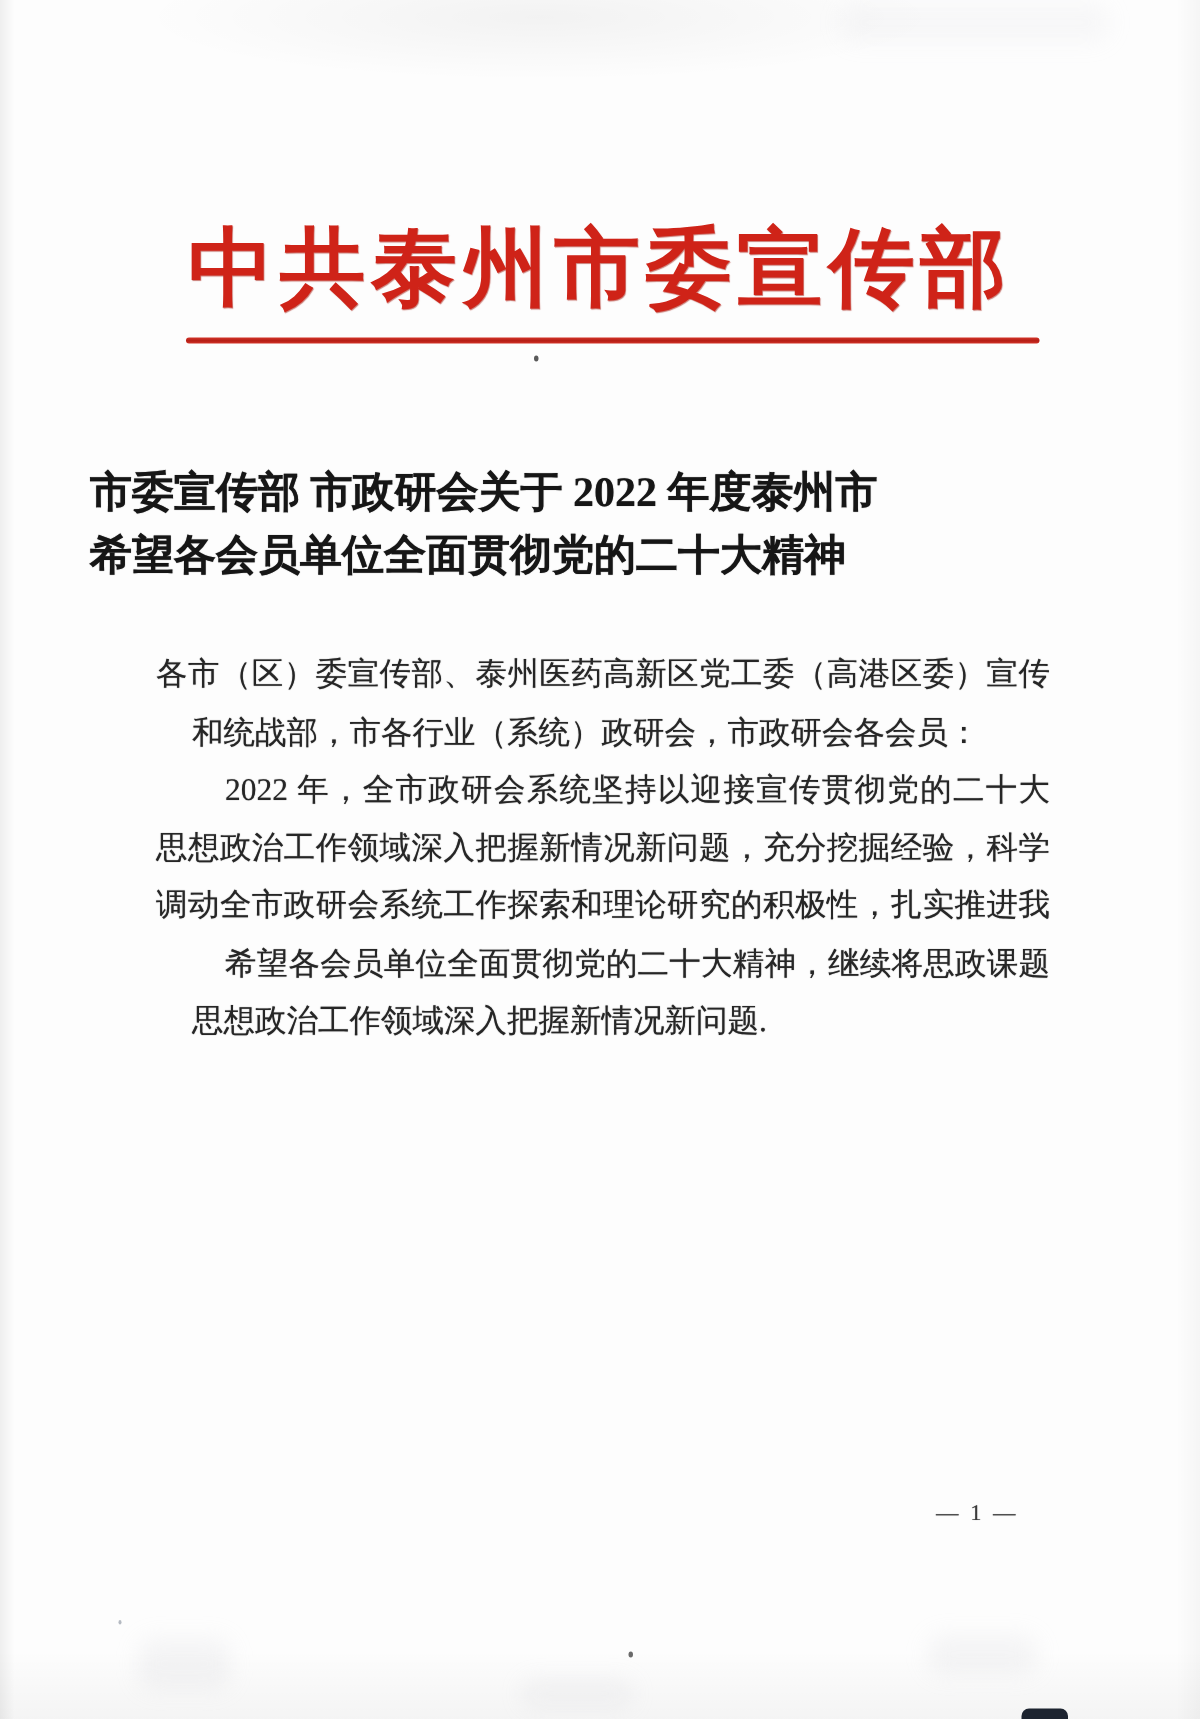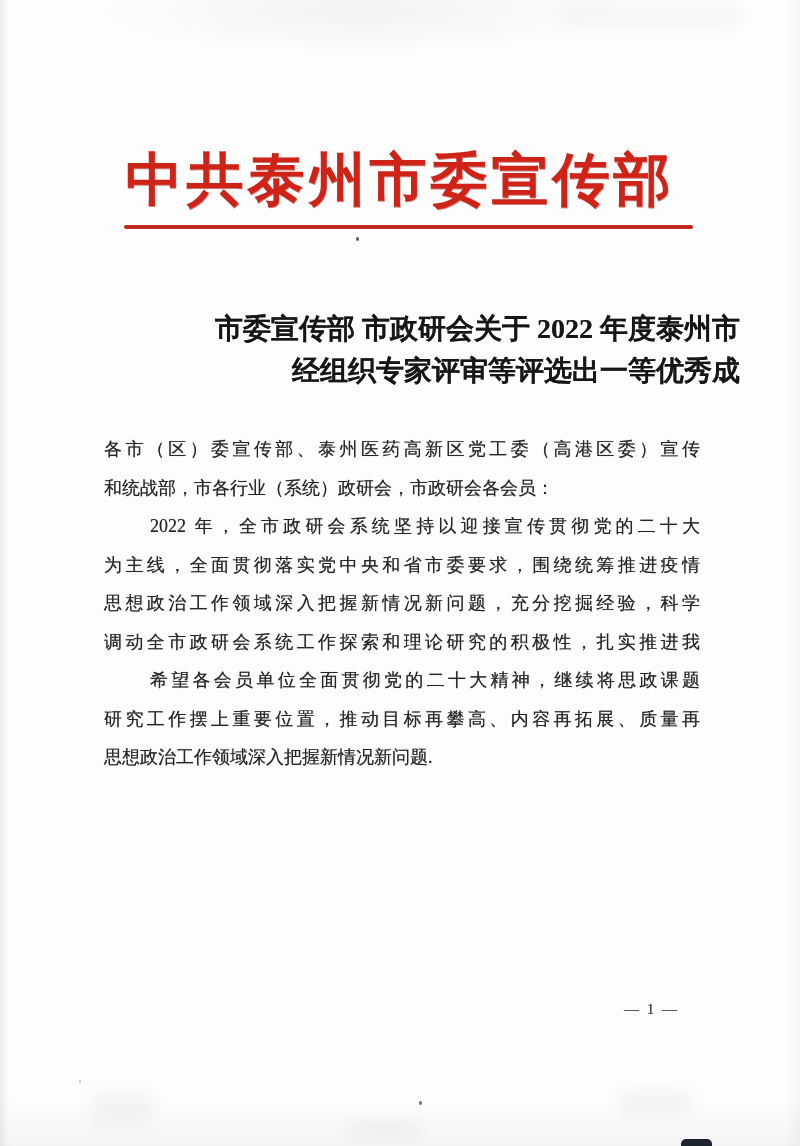--- a/index.html
+++ b/index.html
@@ -34,36 +34,36 @@
     position:absolute;left:124px;top:225px;width:569px;height:4px;
     background:linear-gradient(180deg,#d3352a,#b51d14 55%,#d3352a);
     border-radius:2px;
   }
   .speck{position:absolute;background:#5a5a5a;border-radius:50%;}
   .speck.p1{left:356px;top:237px;width:3px;height:4px;}
   .speck.p2{left:419px;top:1101px;width:3px;height:4px;background:#6a6a6a;}
   .speck.p3{left:79px;top:1080px;width:2px;height:3px;background:#b5bac2;}
 
   .doc-title{
-    position:absolute;left:60px;top:308px;width:680px;text-align:right;
+    position:absolute;left:60px;top:308px;width:680px;text-align:left;
     font-size:28px;font-weight:bold;color:#161616;line-height:42px;
     text-shadow:0 0 0.6px rgba(0,0,0,0.65);
     white-space:nowrap;
   }
   .body-text{
     position:absolute;left:104px;top:430px;width:596px;
-    font-size:18px;color:#262626;
+    font-size:21px;color:#262626;
     text-shadow:0 0 0.7px rgba(20,20,20,0.6);
   }
   .line{
     height:38.5px;line-height:38.5px;
     text-align:justify;text-align-last:justify;
     white-space:nowrap;
   }
-  .line.no-just{text-align-last:left;}
+  .line.no-just{text-align-last:left;margin-left:24px;}
   .line.indent{text-indent:46px;}
 
   .page-number{
     position:absolute;top:1001px;right:121px;
     font-size:15px;color:#3a3a3a;letter-spacing:2px;
     text-shadow:0 0 0.5px rgba(0,0,0,0.5);
   }
   .corner-blob{
     position:absolute;left:681px;top:1139px;width:31px;height:12px;
     background:#1d2430;border-radius:5px 5px 0 0;
@@ -81,33 +81,31 @@
 
   <div class="agency-header">中共泰州市委宣传部</div>
 
   <div class="red-line"></div>
   <div class="speck p1"></div>
   <div class="speck p2"></div>
   <div class="speck p3"></div>
 
   <div class="doc-title">
     <div>市委宣传部 市政研会关于 2022 年度泰州市</div>
-    <div>经组织专家评审等评选出一等优秀成</div>
+    <div>希望各会员单位全面贯彻党的二十大精神</div>
   </div>
 
   <div class="body-text">
     <div class="line">各市（区）委宣传部、泰州医药高新区党工委（高港区委）宣传</div>
     <div class="line no-just">和统战部，市各行业（系统）政研会，市政研会各会员：</div>
 
     <div class="line indent">2022 年，全市政研会系统坚持以迎接宣传贯彻党的二十大</div>
-    <div class="line">为主线，全面贯彻落实党中央和省市委要求，围绕统筹推进疫情</div>
     <div class="line">思想政治工作领域深入把握新情况新问题，充分挖掘经验，科学</div>
     <div class="line">调动全市政研会系统工作探索和理论研究的积极性，扎实推进我</div>
 
     <div class="line indent">希望各会员单位全面贯彻党的二十大精神，继续将思政课题</div>
-    <div class="line">研究工作摆上重要位置，推动目标再攀高、内容再拓展、质量再</div>
     <div class="line no-just">思想政治工作领域深入把握新情况新问题.</div>
   </div>
 
   <div class="page-number">— 1 —</div>
 
   <div class="corner-blob"></div>
 </div>
 
 </body></html>

